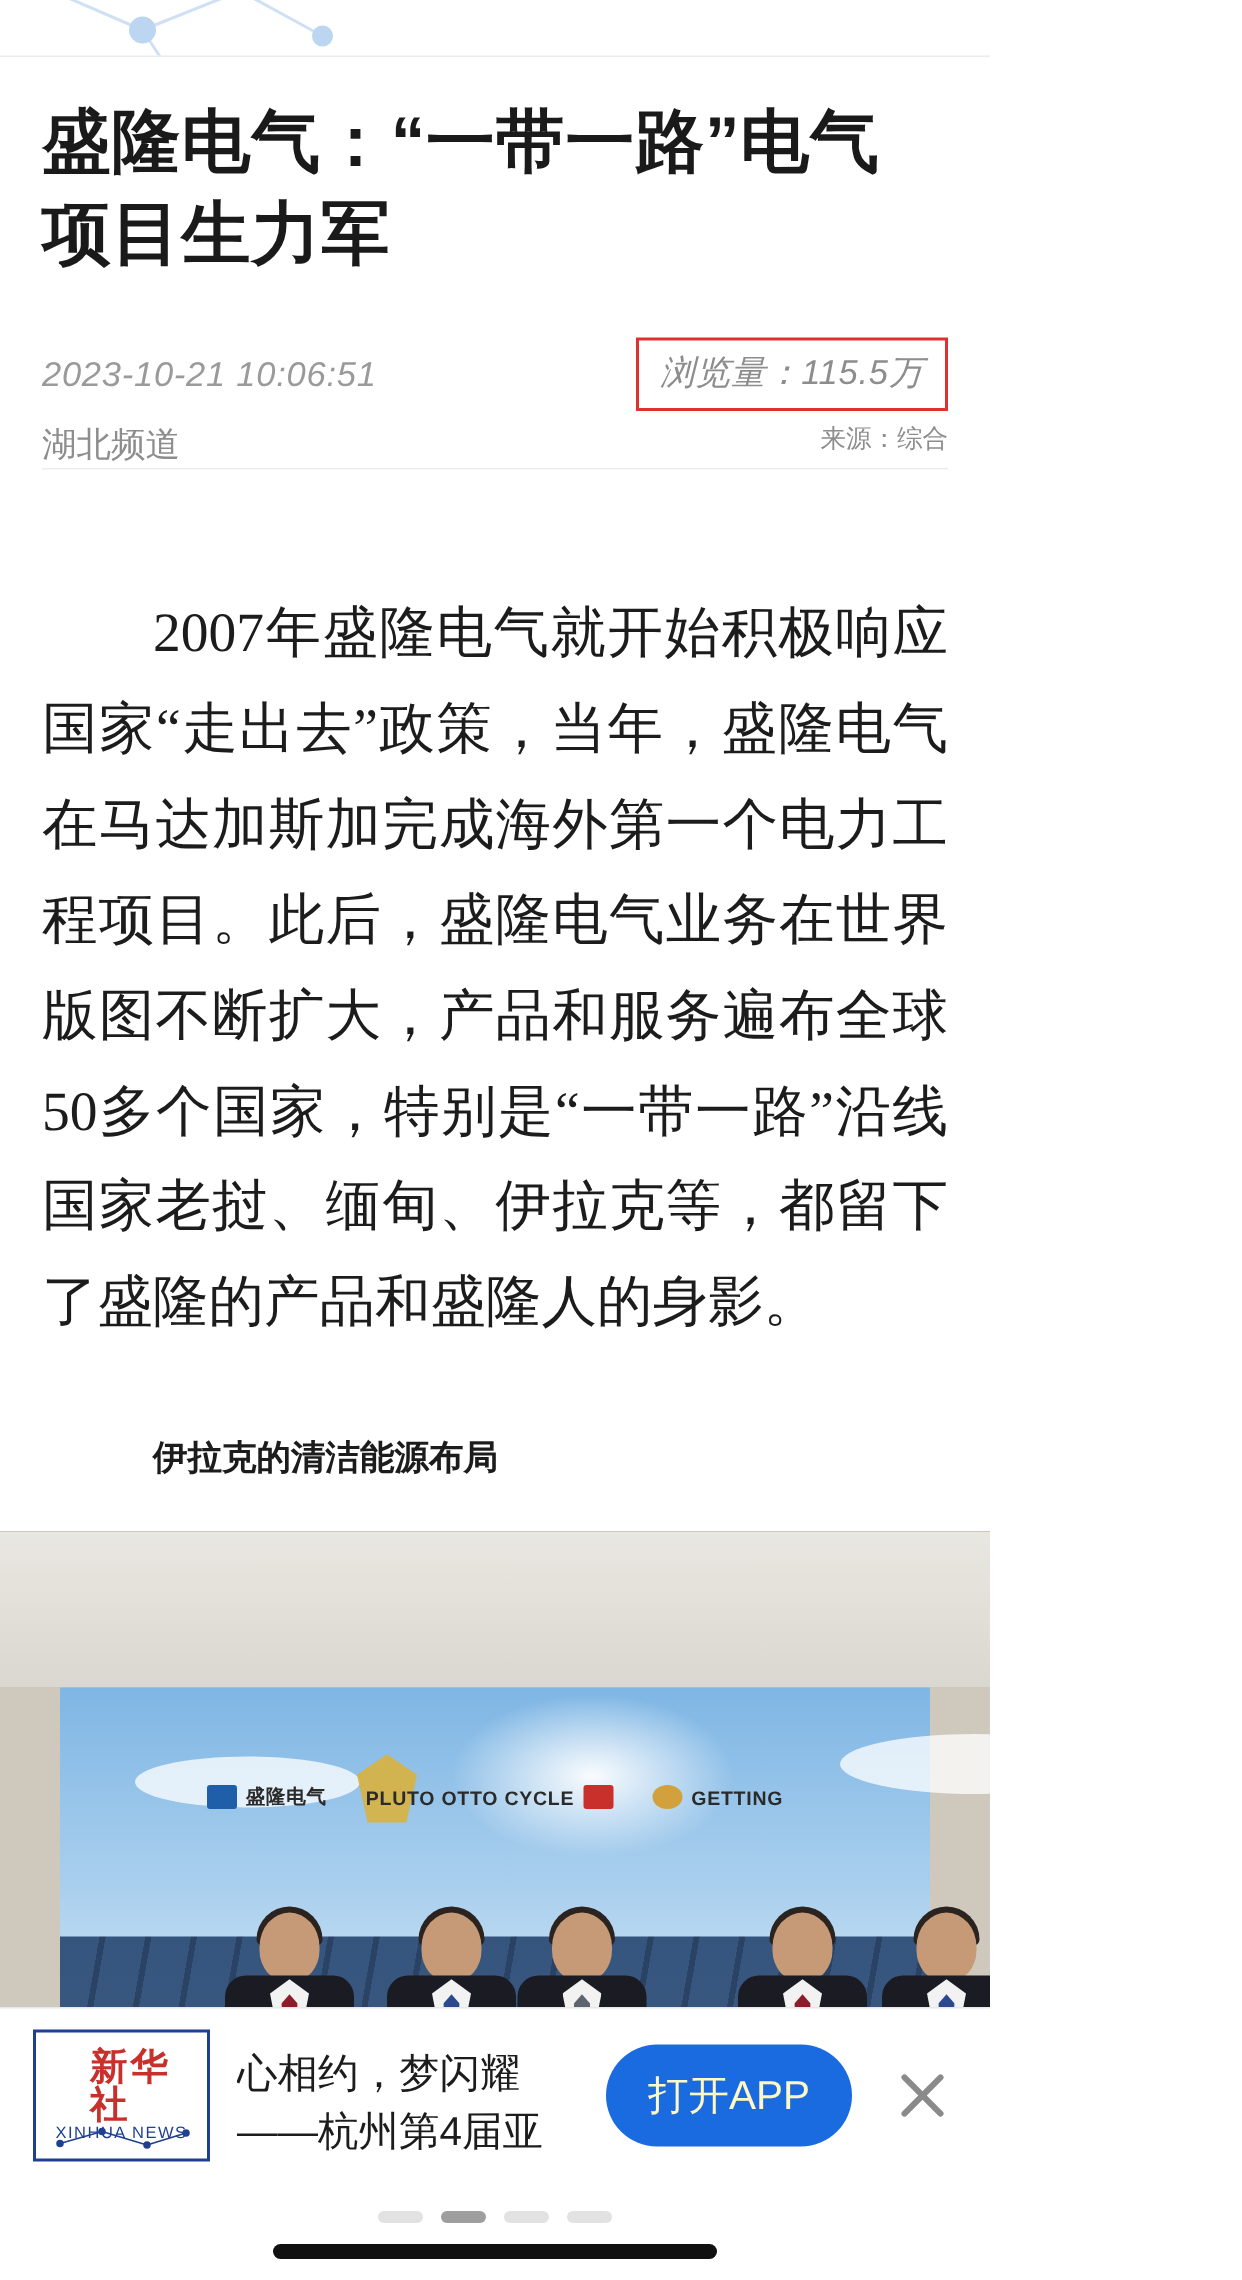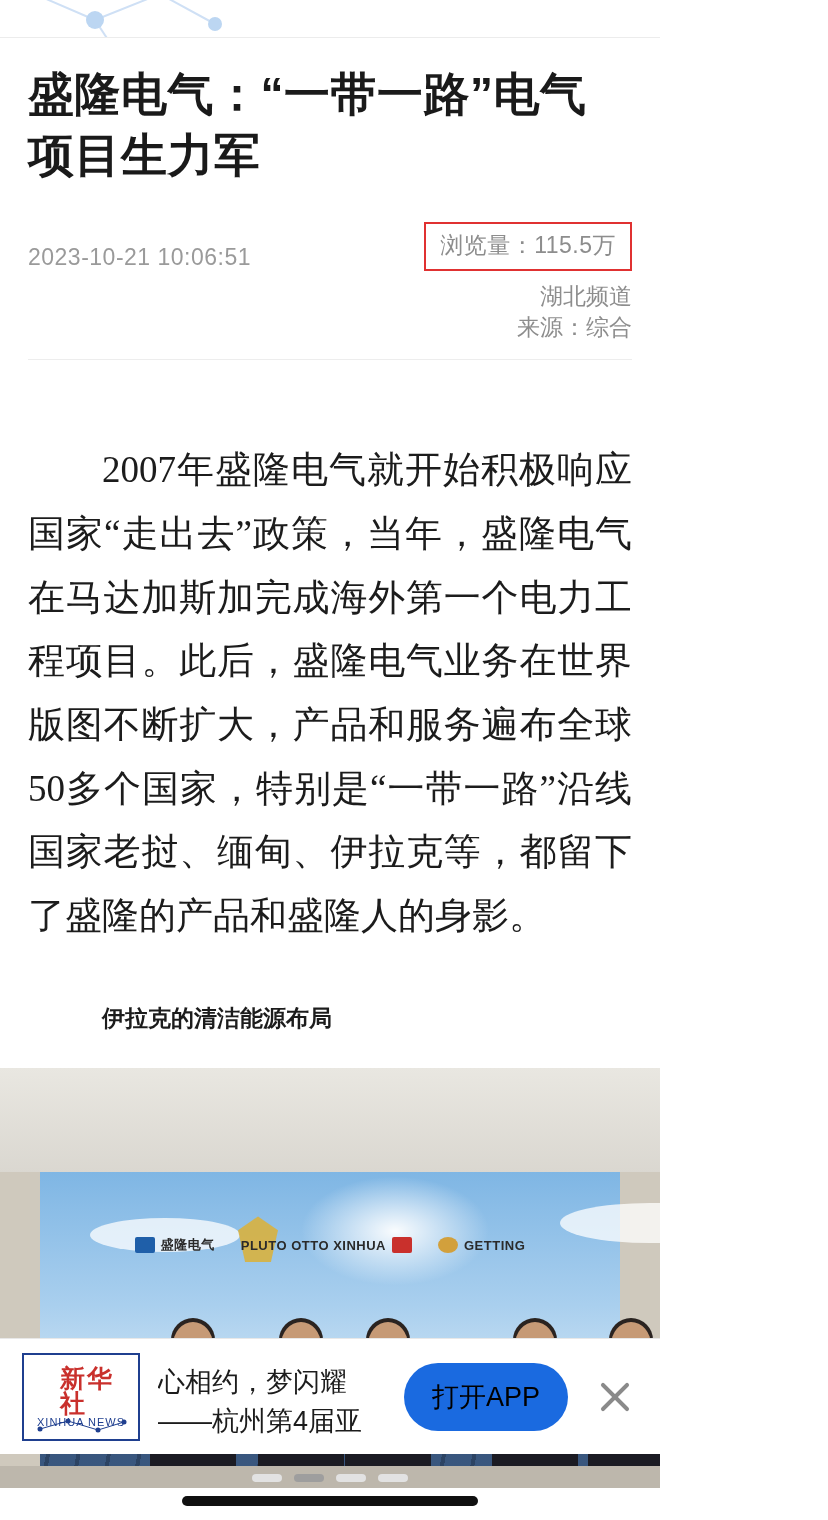--- a/index.html
+++ b/index.html
@@ -36,53 +36,53 @@
   .headline {
     font-size: 46px;
     line-height: 1.32;
     font-weight: bold;
     color: #1a1a1a;
     letter-spacing: 0.5px;
     padding-top: 26px;
   }
   .meta-row {
     display: flex;
-    align-items: flex-end;
+    align-items: center;
     justify-content: space-between;
     margin-top: 42px;
     height: 44px;
+    font-style: italic;
   }
   .date {
     font-size: 23px;
     color: #9a9a9a;
     letter-spacing: 0.5px;
   }
   .views-box {
     border: 2px solid #e03131;
     padding: 6px 14px 8px 14px;
     font-size: 23px;
     color: #8d8d8d;
     letter-spacing: 0.5px;
     background: #fff;
   }
   .meta-row2 {
     display: flex;
-    align-items: flex-end;
+    align-items: flex-start;
     justify-content: space-between;
     margin-top: 10px;
-    padding-bottom: 16px;
+    padding-bottom: 0;
     border-bottom: 1px solid #ededed;
-    flex-direction: column;
   }
   .channel {
     font-size: 23px;
     color: #8d8d8d;
   }
   .source {
-    font-size: 23px;
+    font-size: 17px;
     color: #8d8d8d;
   }
 
   .body-text {
     margin-top: 78px;
     font-size: 37px;
     line-height: 1.72;
     color: #1c1c1c;
     text-indent: 74px;
     text-align: justify;
@@ -210,21 +210,21 @@
     font-size: 27px;
     line-height: 1.45;
     color: #1c1c1c;
     max-height: 82px;
     overflow: hidden;
     margin-top: 15px;
   }
   .promo-btn {
     flex: 0 0 auto;
     background: #1a6ae0;
-    color: #000000;
+    color: #fef9c3;
     font-size: 27px;
     border-radius: 40px;
     padding: 16px 28px;
     border: none;
     white-space: nowrap;
   }
   .promo-close {
     flex: 0 0 auto;
     width: 46px; height: 46px;
     position: relative;
@@ -307,21 +307,21 @@
     <div class="ph-panels"></div>
 
     <div class="emblem"></div>
 
     <div class="logos">
       <span class="logo-chip">
         <span class="logo-sq blue"></span>
         <span>盛隆电气</span>
       </span>
       <span class="logo-chip">
-        <span>PLUTO OTTO XINHUA</span>
+        <span>PLUTO OTTO CYCLE</span>
         <span class="logo-sq"></span>
       </span>
       <span class="logo-chip">
         <span class="logo-sq gold"></span>
         <span>GETTING</span>
       </span>
     </div>
 
     <div class="person" style="left:150px;">
       <div class="p-hair"></div>

